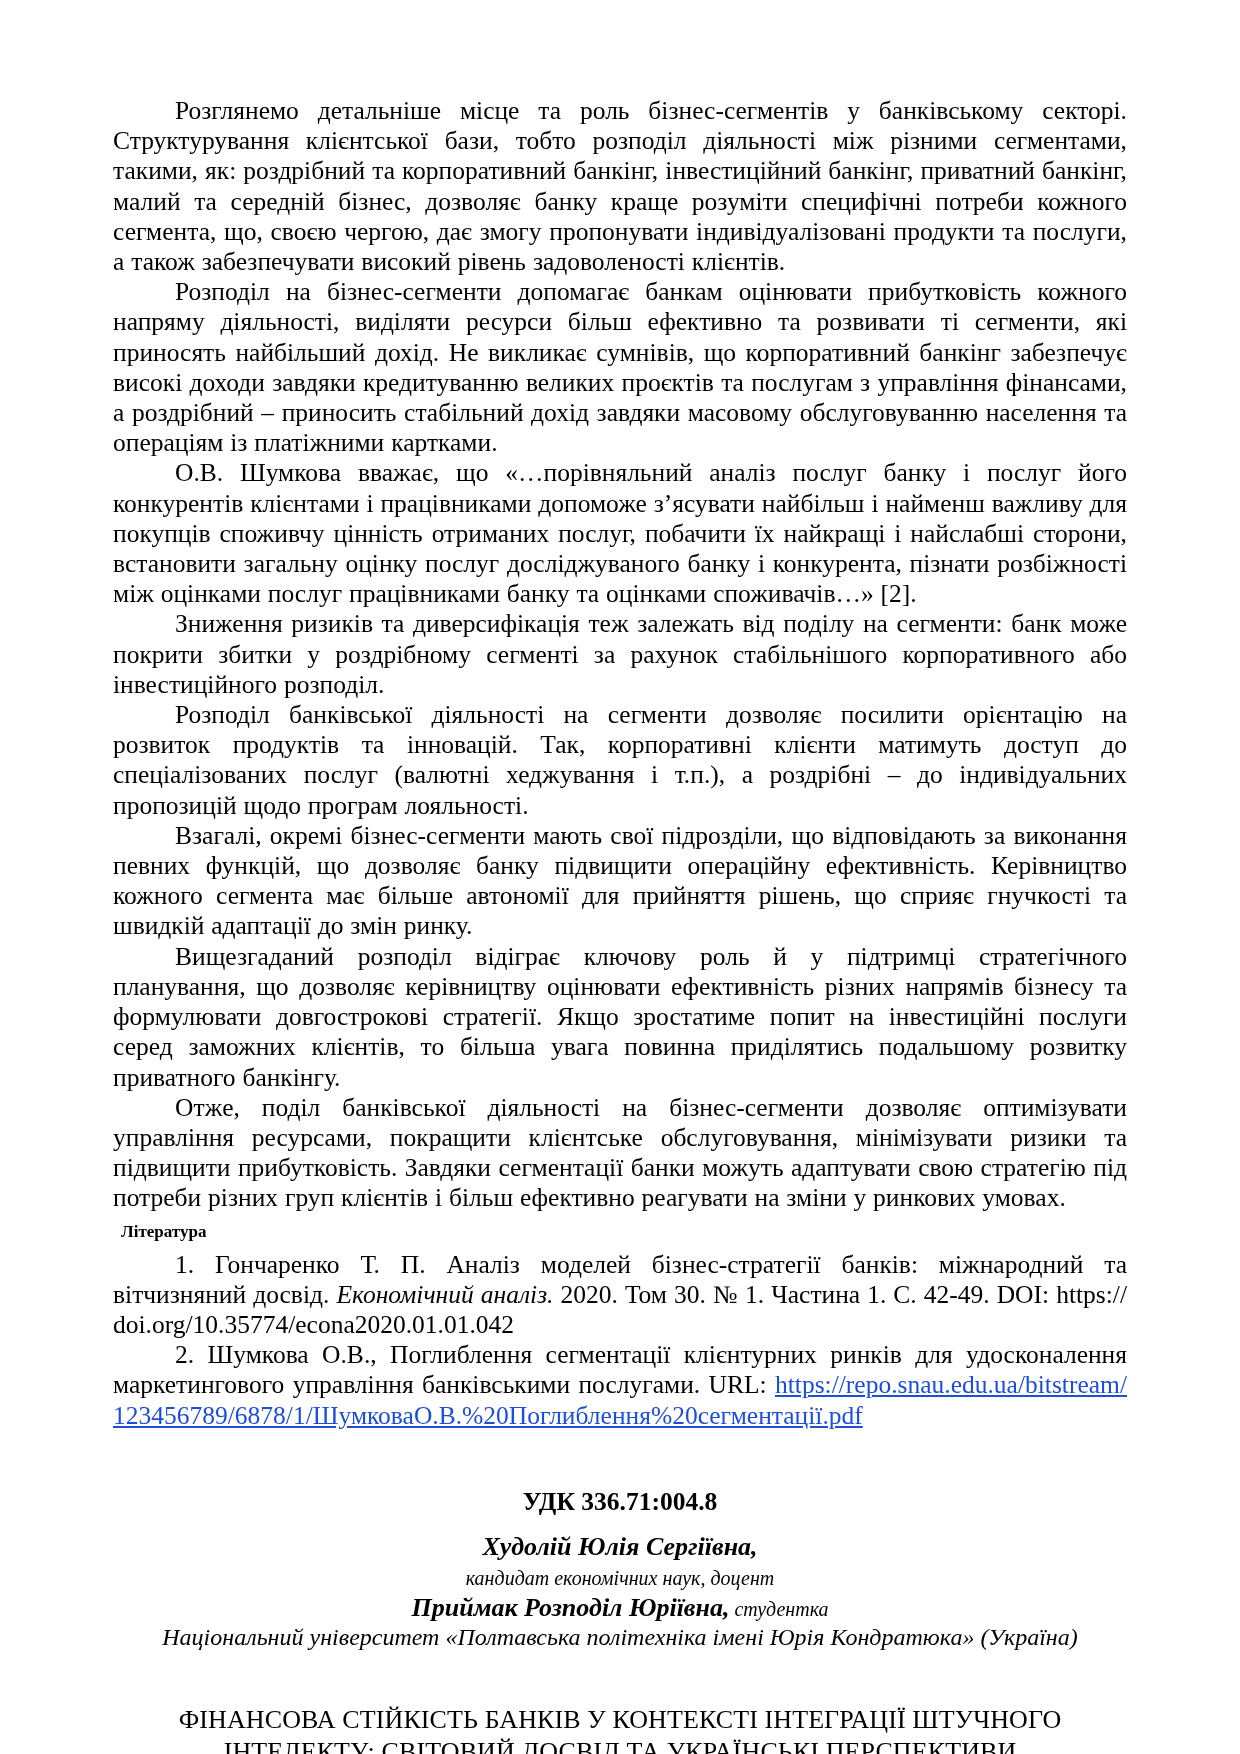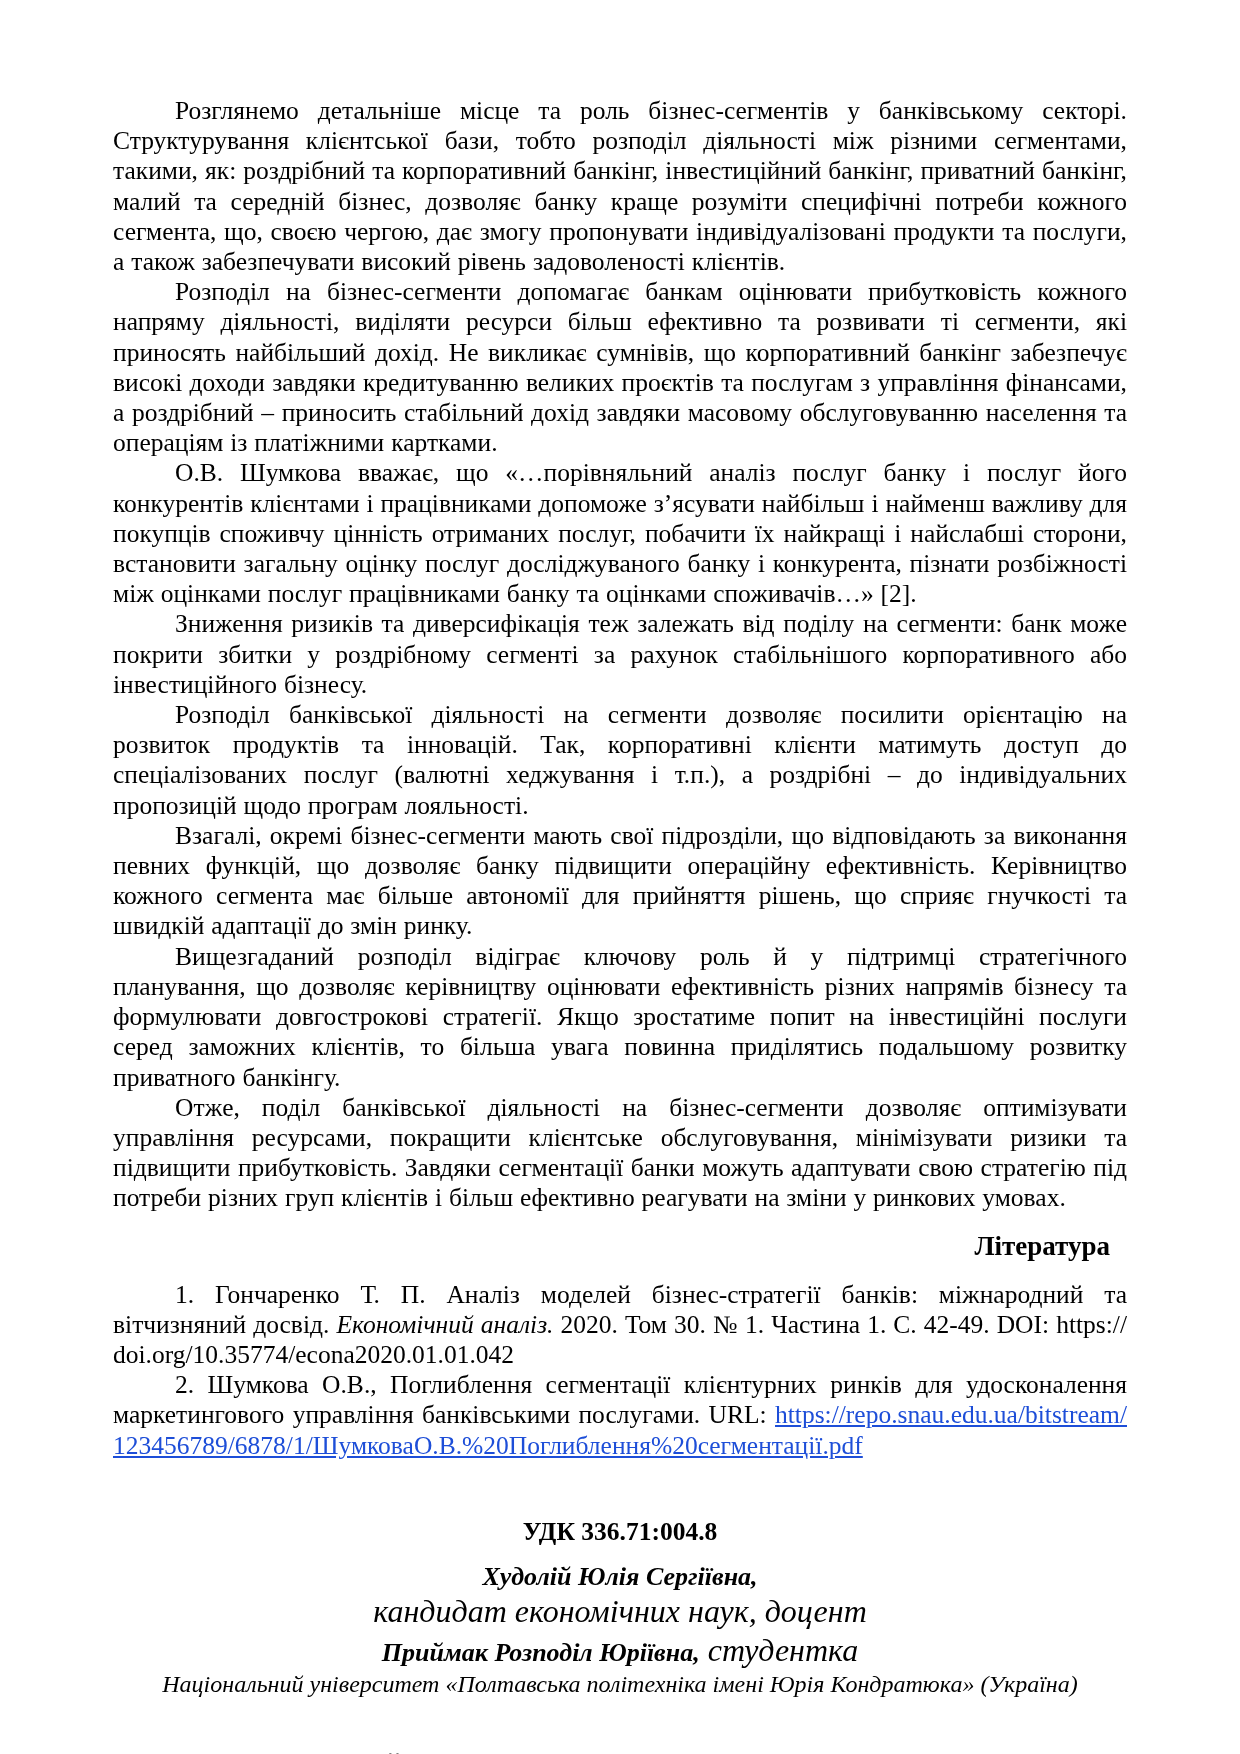--- a/index.html
+++ b/index.html
@@ -34,24 +34,24 @@
     text-align: justify;
     text-indent: 62px;
     font-size: 25.5px;
     line-height: 1.185;
     hyphens: none;
     word-spacing: 0.02em;
   }
   p.body-par.last-line-left { text-align-last: left; }
 
   .section-heading {
-    margin: 17px;
-    text-align: right;
+    margin: 8px;
+    text-align: left;
     font-weight: bold;
-    font-size: 27px;
+    font-size: 17px;
     line-height: 1.185;
   }
 
   ol.references {
     margin: 0;
     padding: 0;
     list-style: none;
   }
   ol.references li {
     margin: 0;
@@ -86,21 +86,21 @@
     font-size: 24px;
     line-height: 1.21;
   }
   .author-name {
     font-weight: bold;
     font-style: italic;
     font-size: 26px;
   }
   .author-role {
     font-style: italic;
-    font-size: 32px;
+    font-size: 20px;
   }
   .affiliation {
     font-style: italic;
     font-size: 24px;
   }
 
   .article-title {
     margin: 8px;
     text-align: center;
     font-weight: normal;
@@ -121,21 +121,21 @@
 </style>
 </head>
 <body>
 
 <div class="page">
   <div class="content">
 
     <p class="body-par last-line-left">Розглянемо детальніше місце та роль бізнес-сегментів у банківському секторі. Структурування клієнтської бази, тобто розподіл діяльності між різними сегментами, такими, як: роздрібний та корпоративний банкінг, інвестиційний банкінг, приватний банкінг, малий та середній бізнес, дозволяє банку краще розуміти специфічні потреби кожного сегмента, що, своєю чергою, дає змогу пропонувати індивідуалізовані продукти та послуги, а також забезпечувати високий рівень задоволеності клієнтів.</p>
     <p class="body-par last-line-left">Розподіл на бізнес-сегменти допомагає банкам оцінювати прибутковість кожного напряму діяльності, виділяти ресурси більш ефективно та розвивати ті сегменти, які приносять найбільший дохід. Не викликає сумнівів, що корпоративний банкінг забезпечує високі доходи завдяки кредитуванню великих проєктів та послугам з управління фінансами, а роздрібний – приносить стабільний дохід завдяки масовому обслуговуванню населення та операціям із платіжними картками.</p>
     <p class="body-par last-line-left">О.В. Шумкова вважає, що «…порівняльний аналіз послуг банку і послуг його конкурентів клієнтами і працівниками допоможе з’ясувати найбільш і найменш важливу для покупців споживчу цінність отриманих послуг, побачити їх найкращі і найслабші сторони, встановити загальну оцінку послуг досліджуваного банку і конкурента, пізнати розбіжності між оцінками послуг працівниками банку та оцінками споживачів…» [2].</p>
-    <p class="body-par last-line-left">Зниження ризиків та диверсифікація теж залежать від поділу на сегменти: банк може покрити збитки у роздрібному сегменті за рахунок стабільнішого корпоративного або інвестиційного бізнесу.</p>
+    <p class="body-par last-line-left">Зниження ризиків та диверсифікація теж залежать від поділу на сегменти: банк може покрити збитки у роздрібному сегменті за рахунок стабільнішого корпоративного або інвестиційного розподіл.</p>
     <p class="body-par last-line-left">Розподіл банківської діяльності на сегменти дозволяє посилити орієнтацію на розвиток продуктів та інновацій. Так, корпоративні клієнти матимуть доступ до спеціалізованих послуг (валютні хеджування і т.п.), а роздрібні – до індивідуальних пропозицій щодо програм лояльності.</p>
     <p class="body-par last-line-left">Взагалі, окремі бізнес-сегменти мають свої підрозділи, що відповідають за виконання певних функцій, що дозволяє банку підвищити операційну ефективність. Керівництво кожного сегмента має більше автономії для прийняття рішень, що сприяє гнучкості та швидкій адаптації до змін ринку.</p>
     <p class="body-par last-line-left">Вищезгаданий розподіл відіграє ключову роль й у підтримці стратегічного планування, що дозволяє керівництву оцінювати ефективність різних напрямів бізнесу та формулювати довгострокові стратегії. Якщо зростатиме попит на інвестиційні послуги серед заможних клієнтів, то більша увага повинна приділятись подальшому розвитку приватного банкінгу.</p>
     <p class="body-par last-line-left">Отже, поділ банківської діяльності на бізнес-сегменти дозволяє оптимізувати управління ресурсами, покращити клієнтське обслуговування, мінімізувати ризики та підвищити прибутковість. Завдяки сегментації банки можуть адаптувати свою стратегію під потреби різних груп клієнтів і більш ефективно реагувати на зміни у ринкових умовах.</p>
 
     <p class="section-heading">Література</p>
 
     <ol class="references">
       <li>
         <span>1.</span><span> Гончаренко Т. П. Аналіз моделей бізнес-стратегії банків: міжнародний та вітчизняний досвід. </span><span class="ref-italic">Економічний аналіз.</span><span> 2020. Том 30. № 1. Частина 1. С. 42-49. DOI: </span><span class="plain-url">https://doi.org/10.35774/econa2020.01.01.042</span>

